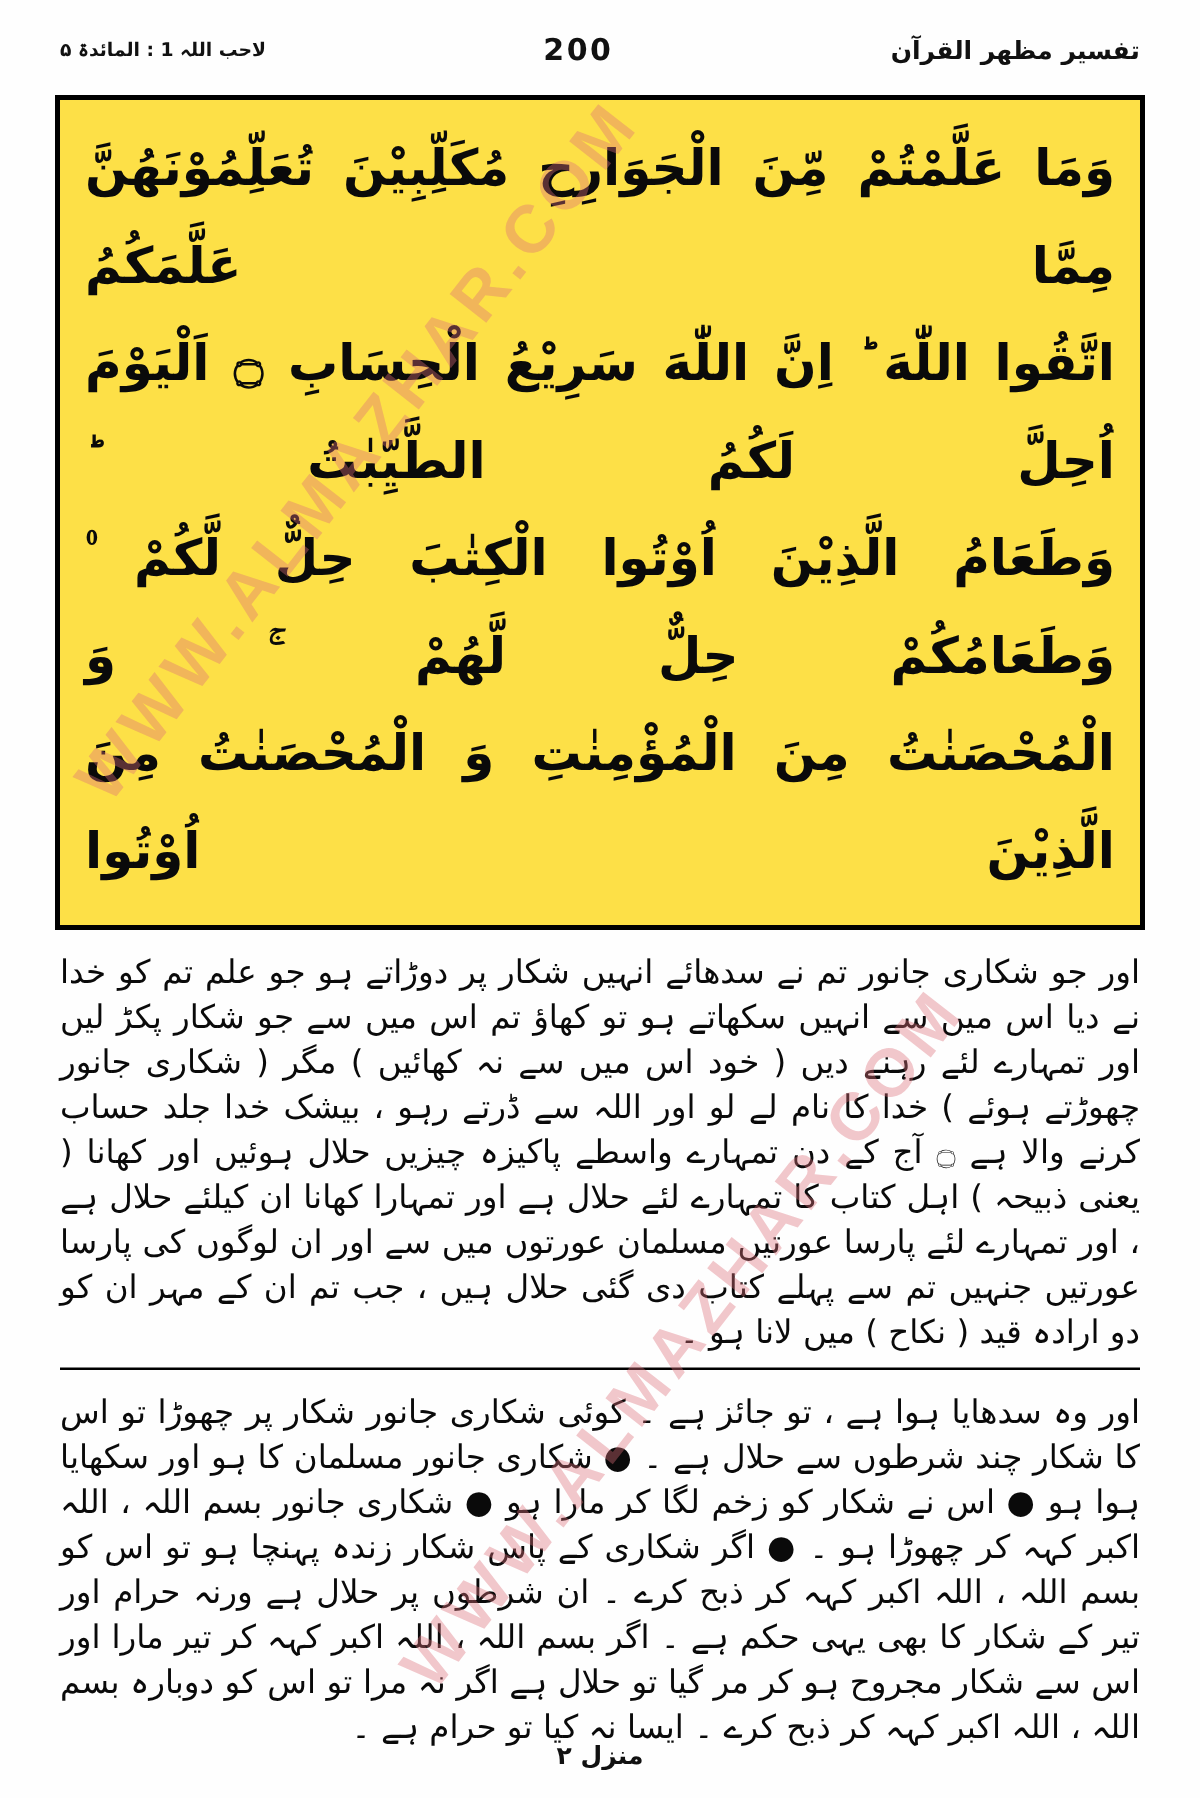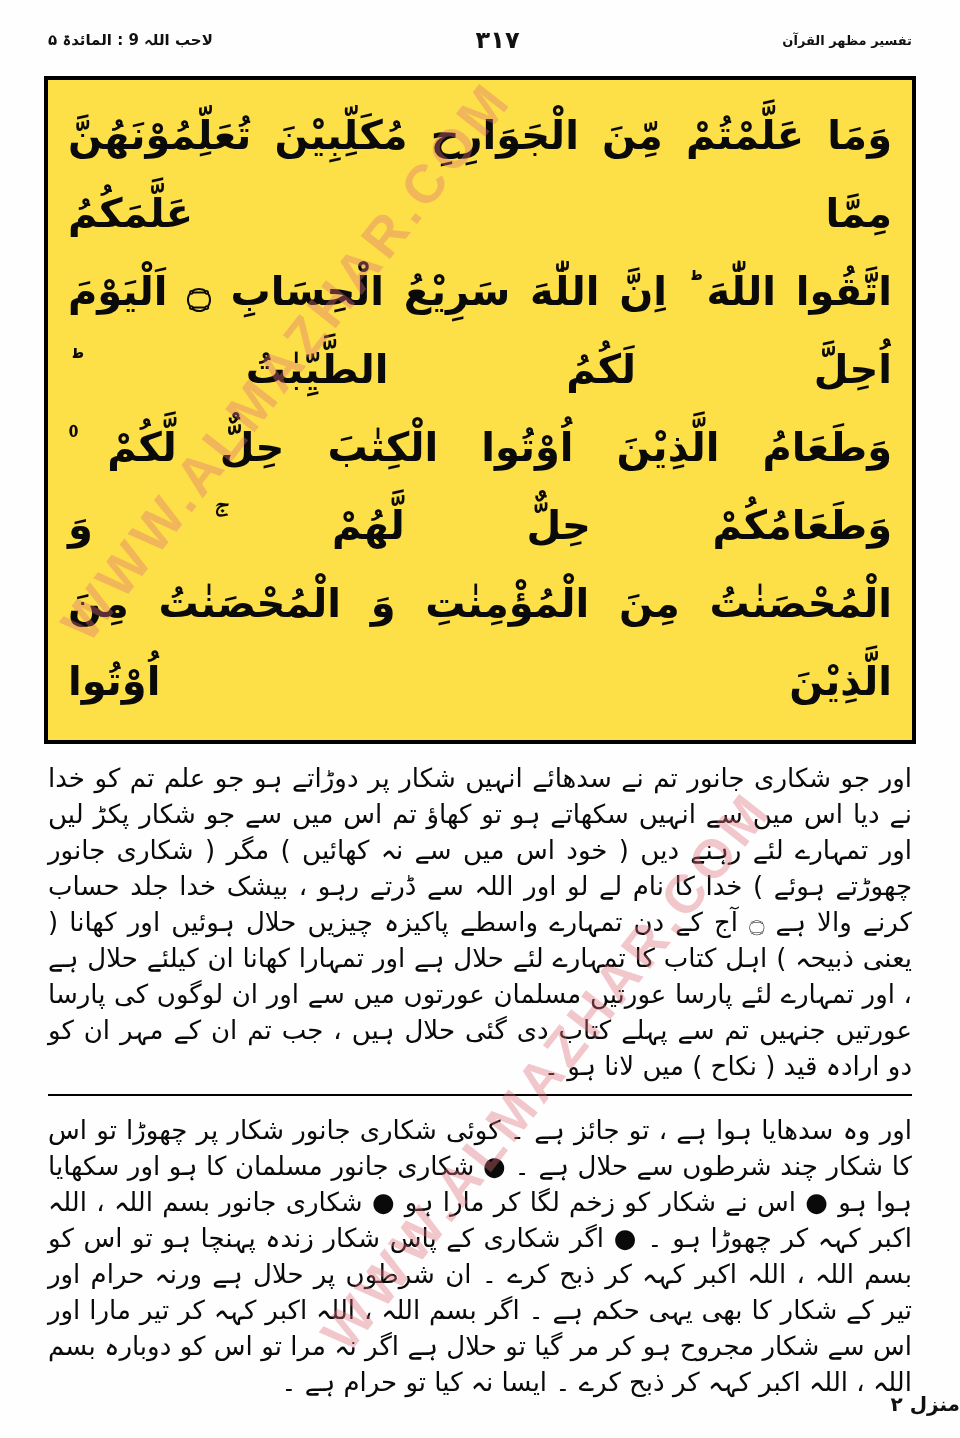--- a/index.html
+++ b/index.html
@@ -23,21 +23,21 @@
   
   .header {
     display: flex;
     flex-direction: row;
     justify-content: space-between;
     align-items: center;
     direction: rtl;
     padding: 26px 48px 0 48px;
   }
   .header-right-title {
-    font-size: 13px;
+    font-size: 20px;
     font-weight: bold;
     text-align: center;
   }
   .header-page-number {
     font-size: 24px;
     font-weight: bold;
     letter-spacing: 2px;
   }
   .header-left-title {
     font-size: 15px;
@@ -80,20 +80,21 @@
     border: none;
     border-top: 2px solid #000;
     height: 0;
   }
   
   .footer {
     position: absolute;
     bottom: 22px;
     left: 0;
     right: 0;
+    text-align: center;
     font-size: 20px;
     font-weight: bold;
   }
   
   .watermark {
     position: absolute;
     color: rgba(222, 110, 120, 0.38);
     font-size: 54px;
     font-weight: bold;
     letter-spacing: 5px;
@@ -106,22 +107,22 @@
   .watermark.w1 { top: 330px; left: -60px; }
   .watermark.w2 { top: 1040px; left: 200px; }
 </style>
 </head>
 <body>
 
 <div class="page">
 
   <div class="header">
     <span class="header-right-title">تفسير مظهر القرآن</span>
-    <span class="header-page-number">٣١٧</span>
-    <span class="header-left-title">لاحب اللہ 9 : المائدۃ ۵</span>
+    <span class="header-page-number">200</span>
+    <span class="header-left-title">لاحب اللہ 1 : المائدۃ ۵</span>
   </div>
 
   <div class="quran-box">
     <div class="quran-line">وَمَا عَلَّمْتُمْ مِّنَ الْجَوَارِحِ مُكَلِّبِيْنَ تُعَلِّمُوْنَهُنَّ مِمَّا عَلَّمَكُمُ</div>
     <div class="quran-line">اتَّقُوا اللّٰهَ ؕ اِنَّ اللّٰهَ سَرِيْعُ الْحِسَابِ ۝ اَلْيَوْمَ اُحِلَّ لَكُمُ الطَّيِّبٰتُ ؕ</div>
     <div class="quran-line">وَطَعَامُ الَّذِيْنَ اُوْتُوا الْكِتٰبَ حِلٌّ لَّكُمْ ۠ وَطَعَامُكُمْ حِلٌّ لَّهُمْ ۚ وَ</div>
     <div class="quran-line">الْمُحْصَنٰتُ مِنَ الْمُؤْمِنٰتِ وَ الْمُحْصَنٰتُ مِنَ الَّذِيْنَ اُوْتُوا</div>
   </div>
 
   <div class="urdu-section">

